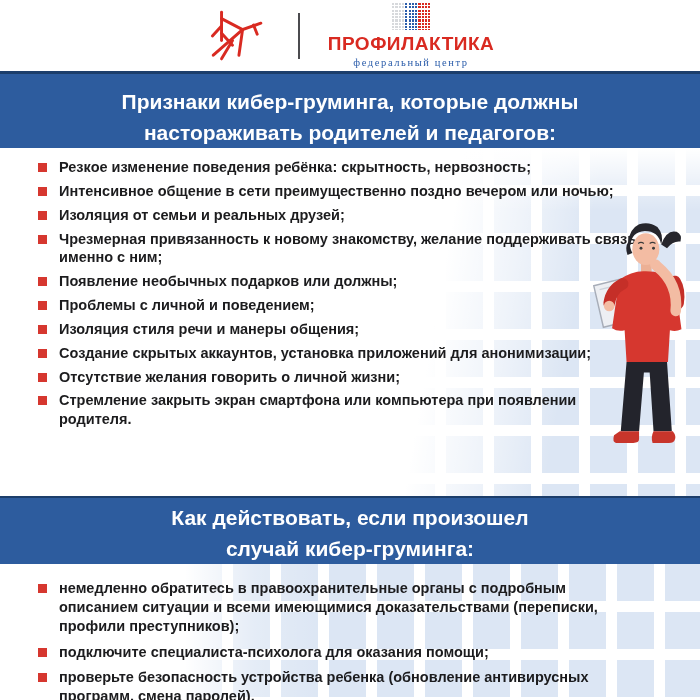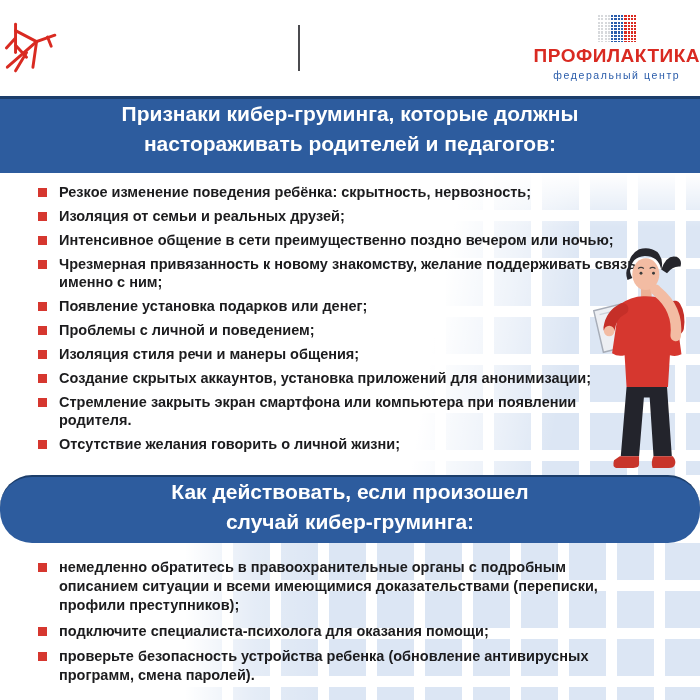--- a/index.html
+++ b/index.html
@@ -1,46 +1,46 @@
 <!DOCTYPE html>
 <html lang="ru" style="--banner-blue: #2d5c9e; --banner-edge: #1c3e6b; --accent-red: #d6372f; --brand-red: #d92a21; --brand-blue: #2a5caa; --tile-blue: #dce6f4; --text-dark: #1c1c1e; --skin: #f3bca3; --hair: #26262c; --pants: #23242c;"><head>
 <meta charset="utf-8">
 <style>
   html,body{margin:0;padding:0;background:#fff;}
   .poster{
     position:relative;width:700px;height:700px;overflow:hidden;background:#fff;
     font-family:"Liberation Sans",sans-serif;color:var(--text-dark,#1c1c1e);
   }
   
-  .header{height:96px;display:flex;align-items:center;justify-content:space-between;gap:28px;}
+  .header{height:71px;display:flex;align-items:center;justify-content:center;gap:28px;}
   .brand-mark{width:64px;height:58px;flex:none;}
   .header-divider{width:2px;height:46px;background:#4b4b4f;flex:none;}
   .brand{display:flex;flex-direction:column;align-items:center;}
   .dotgrid{
     width:38px;height:27px;margin-bottom:3px;
     background:
       repeating-linear-gradient(to right,transparent 0 2.2px,#fff 2.2px 3.3px),
       repeating-linear-gradient(to bottom,transparent 0 2.2px,#fff 2.2px 3.3px),
       linear-gradient(to right,#d7d9dc 0 34%,var(--brand-blue,#2a5caa) 34% 67%,var(--brand-red,#d92a21) 67%);
   }
   .brand-name{font-size:19px;font-weight:bold;letter-spacing:.5px;color:var(--brand-red,#d92a21);}
-  .brand-sub{font-size:10.5px;letter-spacing:1.6px;color:var(--brand-blue,#2a5caa);margin-top:2px;}
+  .brand-sub{font-size:10.5px;letter-spacing:1.6px;color:var(--brand-blue,#2a5caa);margin-top:2px;font-family:Liberation Serif, serif;}
   
   .banner{
     background:var(--banner-blue,#2d5c9e);
-    display:flex;align-items:flex-start;justify-content:center;
+    display:flex;align-items:flex-end;justify-content:center;
   }
   .banner h1{margin:0;color:#fff;font-size:21px;line-height:1.45;text-align:center;font-weight:bold;}
   .banner-1{height:74px;border-top:3px solid var(--banner-edge,#1c3e6b);}
   .banner-1 h1{max-width:500px;}
-  .banner-2{height:66px;border-top:2px solid var(--banner-edge,#1c3e6b);border-radius:32px;}
+  .banner-2{height:66px;border-top:2px solid var(--banner-edge,#1c3e6b);}
   .banner-2 h1{max-width:400px;}
   
   .content{position:relative;background:#fff;}
-  .content-1{height:302px;}
+  .content-1{height:348px;}
   .content-2{height:172px;}
   .mosaic{
     position:absolute;z-index:0;
     background:
       repeating-linear-gradient(to right,transparent 0 37px,#fff 37px 48px),
       repeating-linear-gradient(to bottom,transparent 0 37px,#fff 37px 48px),
       var(--tile-blue,#dce6f4);
   }
   .mosaic::after{content:"";position:absolute;inset:0;}
   .mosaic-top{left:350px;right:0;top:0;bottom:0;}
@@ -135,61 +135,61 @@
 
     <ul class="sign-list">
 
         <li>
           <span class="bullet"></span>
           <span>Резкое изменение поведения ребёнка: скрытность, нервозность;</span>
         </li>
 
         <li>
           <span class="bullet"></span>
+          <span>Интенсивное общение в сети преимущественно поздно вечером или ночью;</span>
+        </li>
+
+        <li>
+          <span class="bullet"></span>
           <span>Изоляция от семьи и реальных друзей;</span>
         </li>
 
         <li>
           <span class="bullet"></span>
-          <span>Интенсивное общение в сети преимущественно поздно вечером или ночью;</span>
-        </li>
-
-        <li>
-          <span class="bullet"></span>
           <span>Чрезмерная привязанность к новому знакомству, желание поддерживать связь именно с ним;</span>
         </li>
 
         <li>
           <span class="bullet"></span>
-          <span>Появление установка подарков или денег;</span>
+          <span>Появление необычных подарков или должны;</span>
         </li>
 
         <li>
           <span class="bullet"></span>
           <span>Проблемы с личной и поведением;</span>
         </li>
 
         <li>
           <span class="bullet"></span>
           <span>Изоляция стиля речи и манеры общения;</span>
         </li>
 
         <li>
           <span class="bullet"></span>
           <span>Создание скрытых аккаунтов, установка приложений для анонимизации;</span>
         </li>
 
         <li>
           <span class="bullet"></span>
+          <span>Отсутствие желания говорить о личной жизни;</span>
+        </li>
+
+        <li>
+          <span class="bullet"></span>
           <span>Стремление закрыть экран смартфона или компьютера при появлении родителя.</span>
-        </li>
-
-        <li>
-          <span class="bullet"></span>
-          <span>Отсутствие желания говорить о личной жизни;</span>
         </li>
       </ul>
   </div>
 
   <div class="banner banner-2">
     <h1>Как действовать, если произошел случай кибер-груминга:</h1>
   </div>
 
   <div class="content content-2">
     <div class="mosaic mosaic-bottom"></div>

